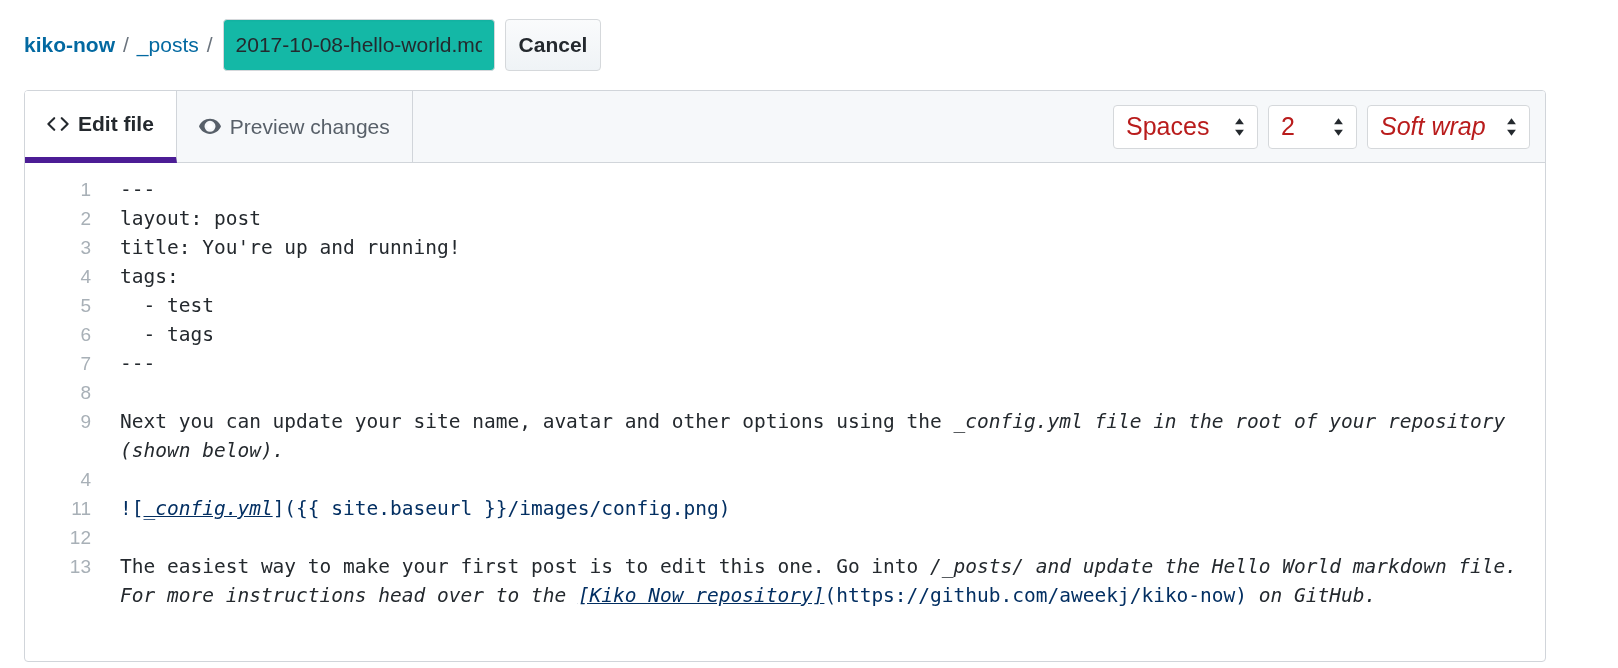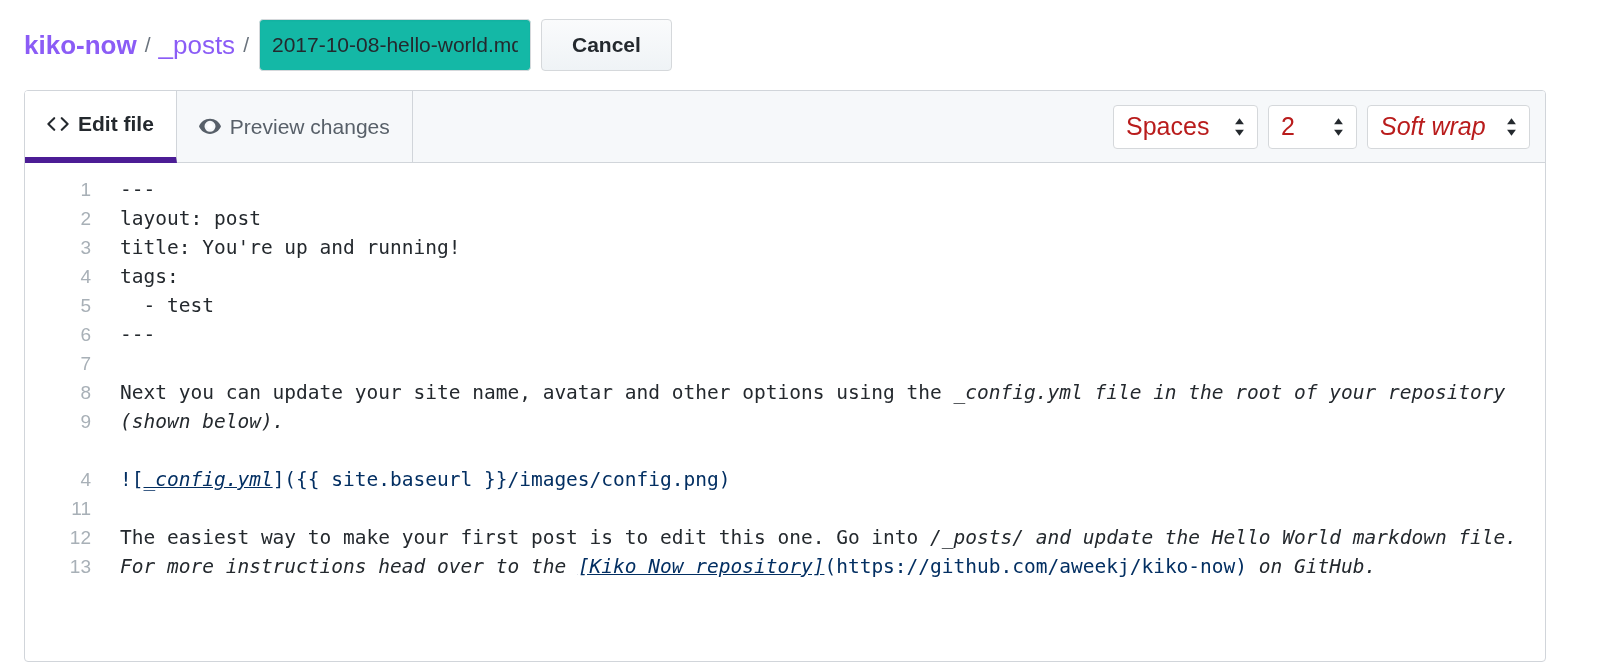--- a/index.html
+++ b/index.html
@@ -27,22 +27,22 @@
 
   
   .breadcrumb-row {
     display: flex;
     align-items: center;
     height: 90px;
     padding-left: 0px;
     gap: 0px;
   }
   .crumb-link {
-    font-size: 26px;
-    color: #8b5cf6;
+    font-size: 21px;
+    color: #0369a1;
     text-decoration: none;
     cursor: pointer;
     white-space: nowrap;
   }
   .crumb-link.bold { font-weight: 700; }
   .crumb-sep {
     font-size: 21px;
     color: #6a737d;
     margin: 0 8px;
     user-select: none;
@@ -59,21 +59,21 @@
     background: #14b8a6;
     border: 1px solid #d5d8db;
     border-radius: 4px;
     outline: none;
     box-shadow: inset 0 1px 2px rgba(27,31,35,0.05);
   }
   .cancel-button {
     box-sizing: border-box;
     height: 52px;
     margin-left: 10px;
-    padding: 0 30px;
+    padding: 0 13px;
     font-size: 21px;
     font-weight: 700;
     font-family: "Liberation Sans", sans-serif;
     color: #24292e;
     background: linear-gradient(#fafbfc, #eff3f6);
     border: 1px solid #d5d8db;
     border-radius: 4px;
     cursor: pointer;
     white-space: nowrap;
   }
@@ -307,20 +307,21 @@
         <div class="ln">12</div>
         <div class="ln">13</div>
       </div>
 
       <div class="code">
         <div class="row">---</div>
         <div class="row">layout: post</div>
         <div class="row">title: You're up and running!</div>
         <div class="row">tags:</div>
         <div class="row">  - test</div>
+        <div class="row">  - tags</div>
         <div class="row">---</div>
         <div class="row">&nbsp;</div>
 
         <div class="row"><span>Next you can update your site name, avatar and other options using the </span><span class="tok-it">_config.yml file in the root of your repository (shown below).</span></div>
 
         <div class="row">&nbsp;</div>
 
         <div class="row"><span class="tok-link">![</span><span class="tok-linktext">_config.yml</span><span class="tok-link">]({{ site.baseurl }}/images/config.png)</span></div>
 
         <div class="row">&nbsp;</div>

